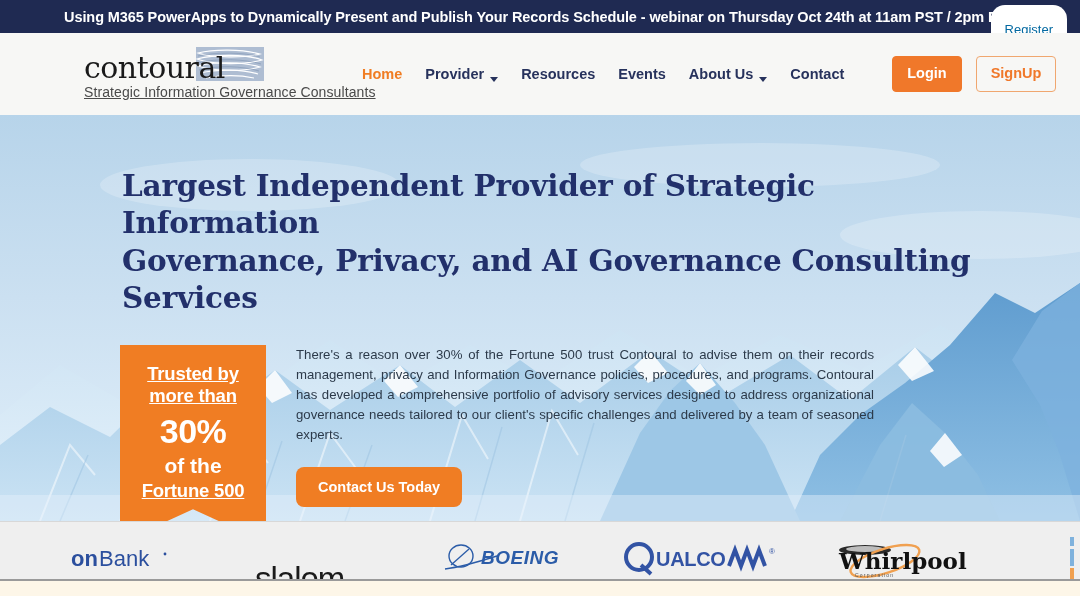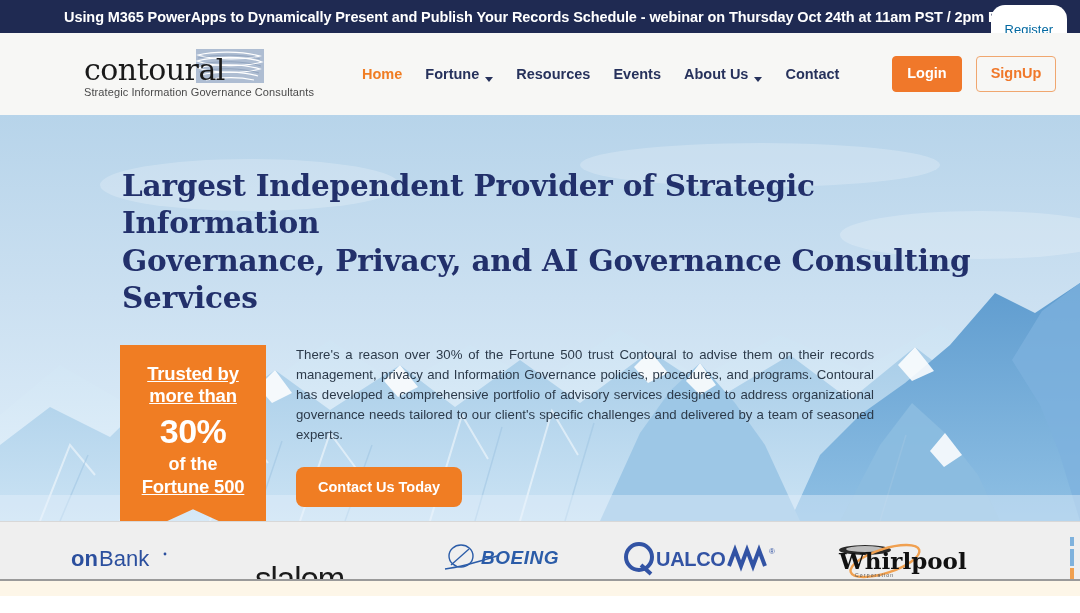--- a/index.html
+++ b/index.html
@@ -76,25 +76,26 @@
     left: 112px;
     top: -2px;
     width: 68px;
     height: 34px;
     background: #aebdd2;
     z-index: 1;
     overflow: hidden;
   }
   .logo-mark svg { display: block; }
   .logo-tag {
-    font-size: 11px;
+    font-size: 14px;
     color: #4a4a4a;
     letter-spacing: 0.1px;
     margin-top: 1px;
     white-space: nowrap;
+    text-decoration: underline;
   }
 
   .nav {
     display: flex;
     align-items: center;
     gap: 23px;
     margin-left: 98px;
   }
   .nav-item {
     display: flex;
@@ -182,21 +183,21 @@
     text-decoration: underline;
   }
   .ribbon-big {
     font-size: 34px;
     font-weight: 800;
     line-height: 1.25;
     margin: 2px 0 1px;
     letter-spacing: -0.5px;
   }
   .ribbon-small {
-    font-size: 18px;
+    font-size: 21px;
     font-weight: 700;
     line-height: 1.25;
   }
   .hero-right { margin-left: 30px; width: 578px; }
   .hero-para {
     font-size: 13.2px;
     color: #2c3a4a;
     line-height: 1.52;
     text-align: justify;
   }
@@ -271,21 +272,21 @@
       </span>
     </div>
     <span class="logo-tag">Strategic Information Governance Consultants</span>
   </div>
 
   <nav class="nav">
     <div class="nav-item active">
       <span>Home</span>
     </div>
     <div class="nav-item">
-      <span>Fortune</span>
+      <span>Provider</span>
       <span class="chev"></span>
     </div>
     <div class="nav-item">
       <span>Resources</span>
     </div>
     <div class="nav-item">
       <span>Events</span>
     </div>
     <div class="nav-item">
       <span>About Us</span>

